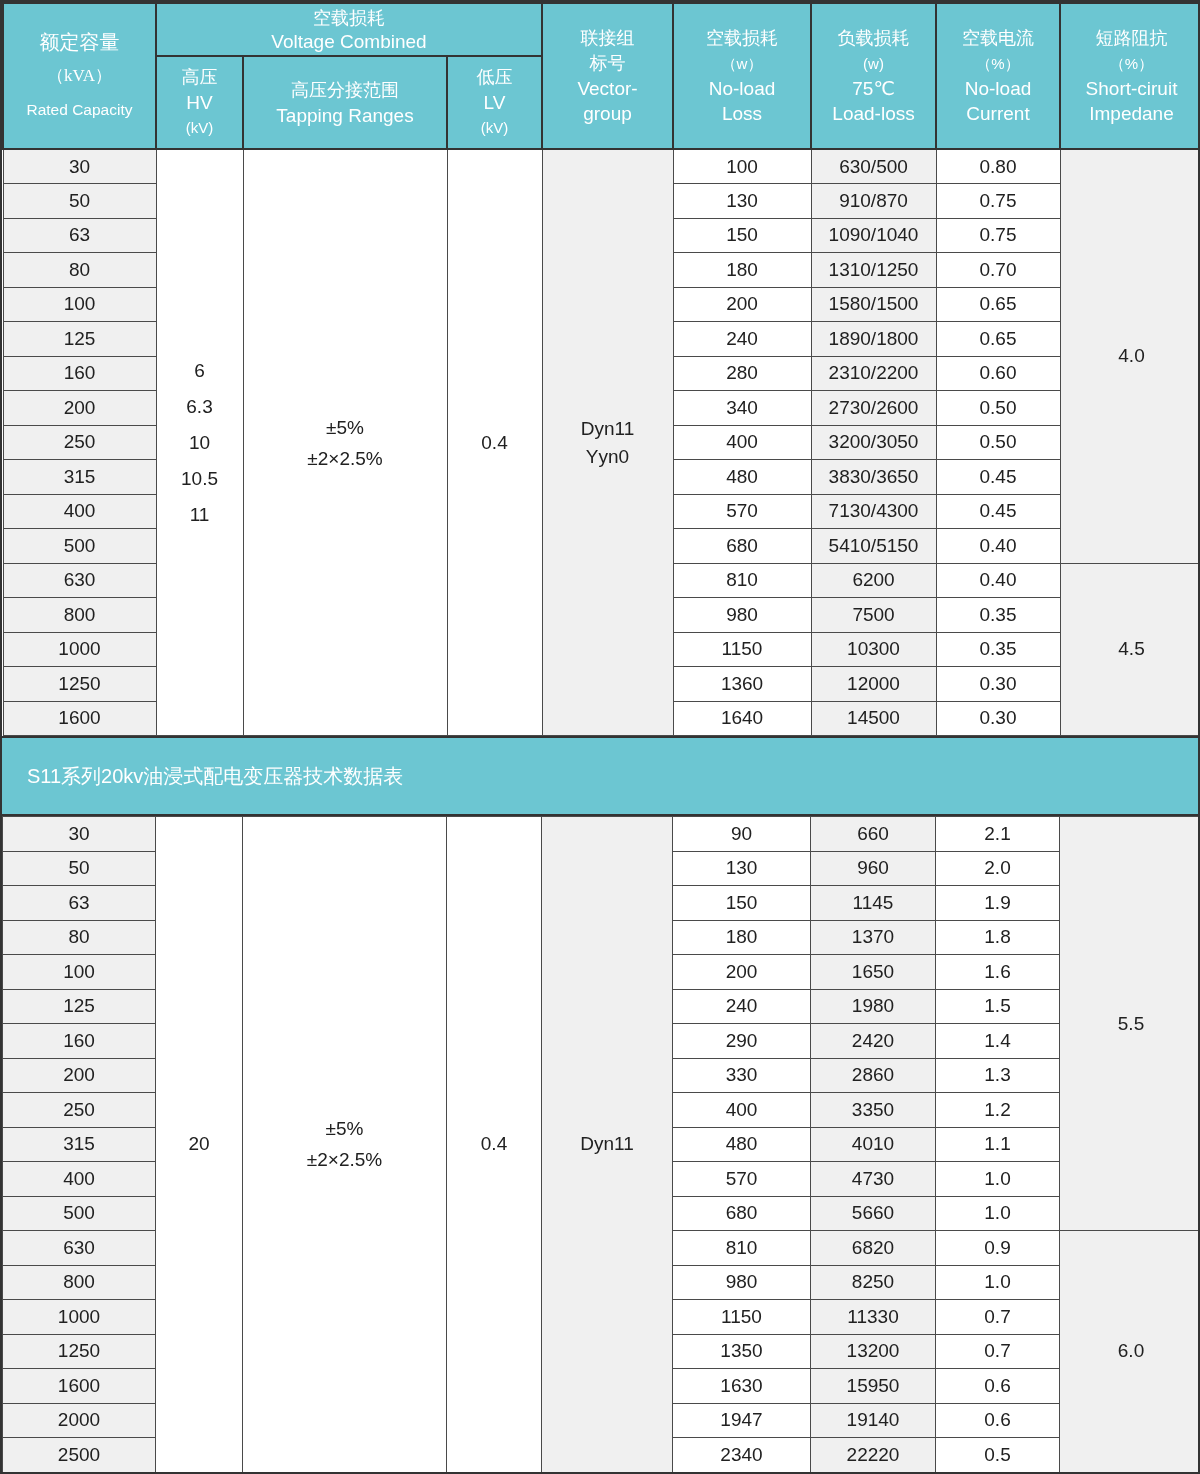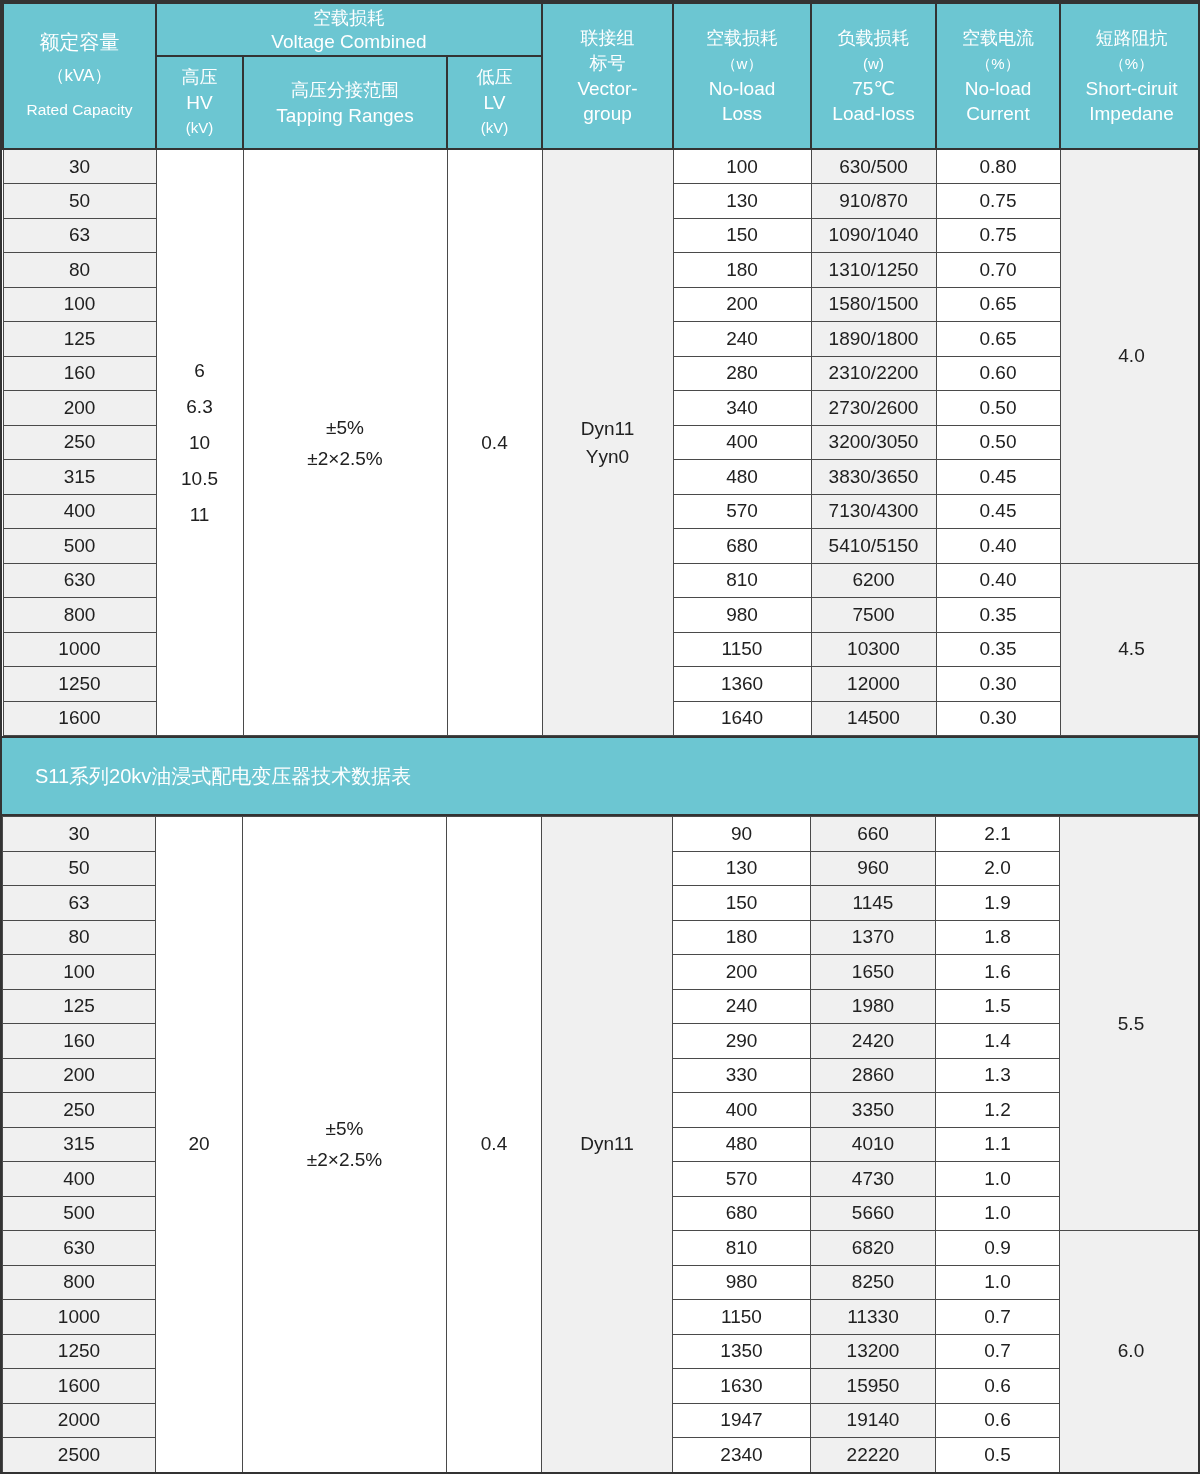--- a/index.html
+++ b/index.html
@@ -13,31 +13,31 @@
     font-family:"Liberation Sans","DejaVu Sans",sans-serif;color:var(--text);
   }
   table{border-collapse:collapse;table-layout:fixed;width:1196px;}
   td,th{border:1.5px solid var(--border_mid);padding:0;vertical-align:middle;text-align:center;overflow:hidden;}
   thead th{border:2px solid var(--border_dark);background:var(--teal);color:var(--header_text);font-weight:normal;}
   tr.h1{height:53px;} tr.h2{height:93px;}
   tbody tr{height:34.5px;}
   tbody td{font-size:19px;color:var(--text);}
   .g{background:var(--cell_gray);} .w{background:#ffffff;}
   .hz{font-size:18px;line-height:25px;} .hu{font-size:15px;line-height:25px;} .he{font-size:19px;line-height:25px;}
-  .cap .hz{font-size:20px;line-height:34px;} .cap .hu{font-size:17px;line-height:34px;} .cap .he{font-size:15.5px;line-height:34px;}
+  .cap .hz{font-size:20px;line-height:34px;} .cap .hu{font-size:17px;line-height:34px;font-family:Liberation Serif, serif;} .cap .he{font-size:15.5px;line-height:34px;}
   .v2 .hz,.v2 .he{line-height:24px;}
   .stack .line{line-height:30px;}
   .hv .line{line-height:36px;}
   .tapping .line{line-height:31px;}
   .vector .line{line-height:28px;}
   .banner{
     height:80px;box-sizing:border-box;background:var(--teal);
     border-top:2px solid var(--border_dark);border-bottom:2px solid var(--border_dark);
     display:flex;flex-direction:column;justify-content:center;gap:8px;
-    padding-left:33px;color:var(--header_text);
+    padding-left:25px;color:var(--header_text);
   }
   .banner .bzh{font-size:20px;} .banner .ben{font-size:19px;}
 </style>
 </head>
 <body>
 
 <div class="page">
 
   <table>
     <colgroup>

